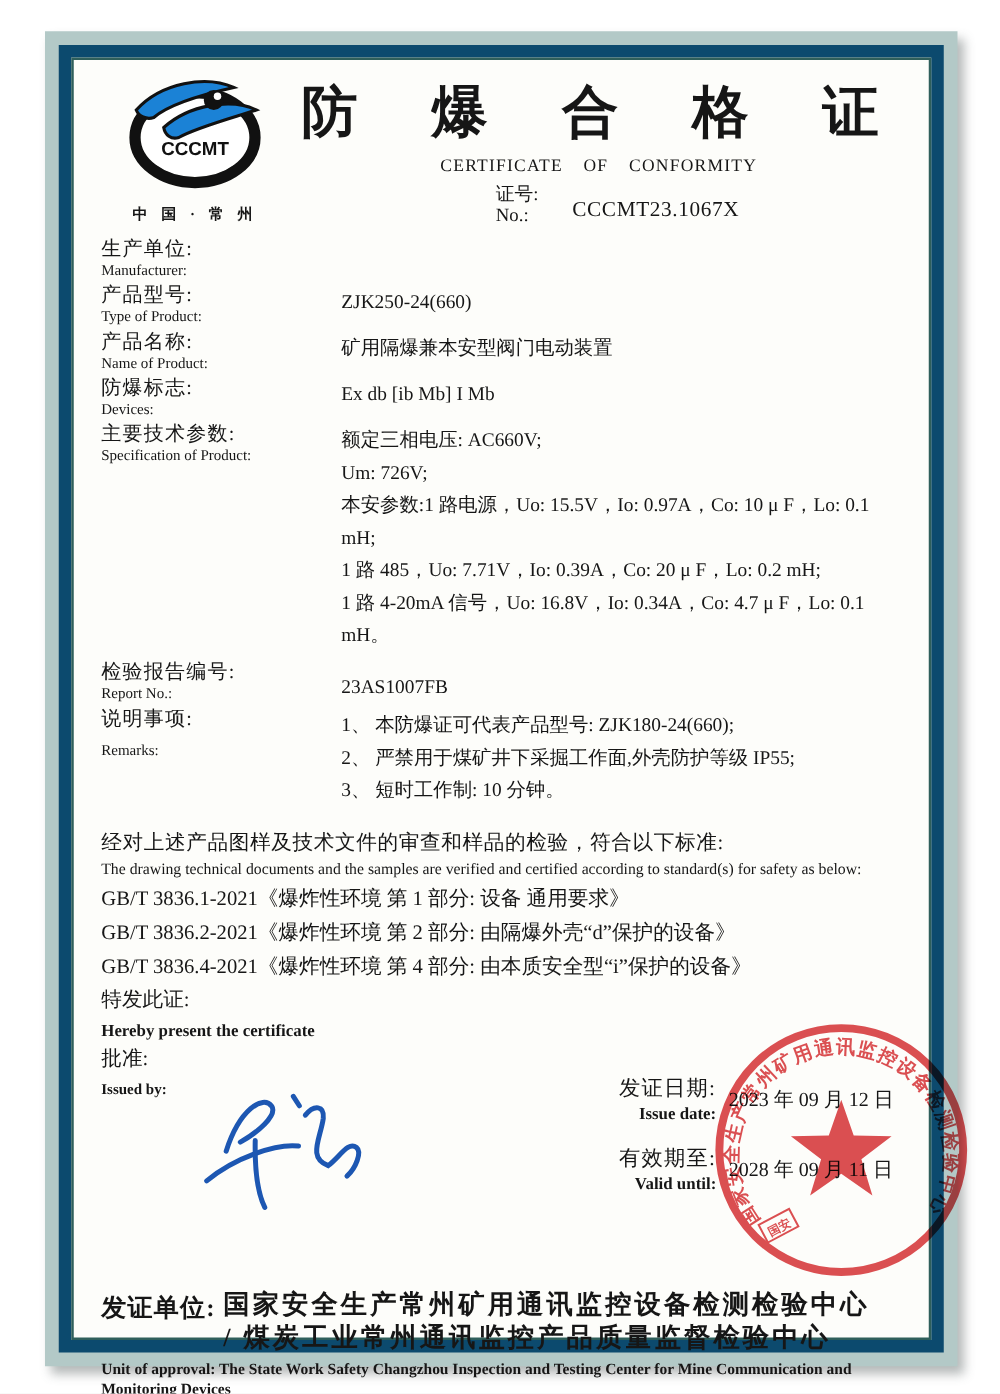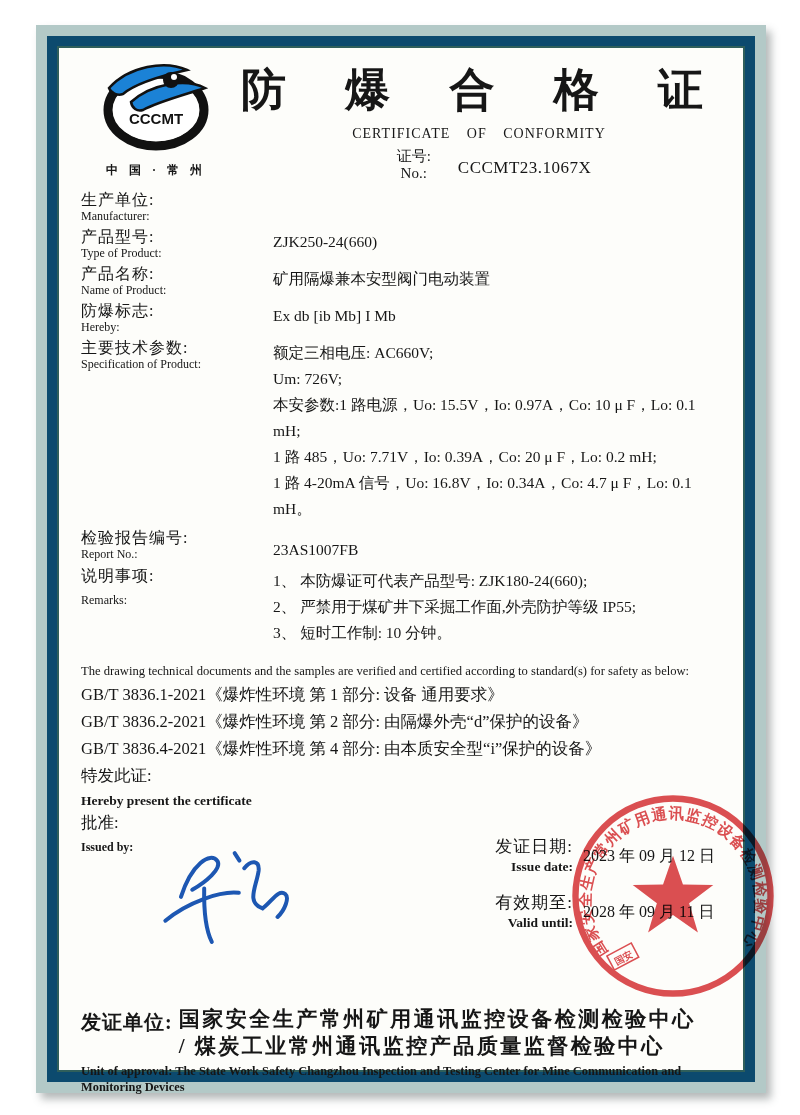--- a/index.html
+++ b/index.html
@@ -15,21 +15,21 @@
 
   
   .hdr{display:flex;align-items:flex-start;}
   .logo-box{width:150px;text-align:center;padding-top:4px;flex:none;}
   .logo-region{font-size:12px;letter-spacing:4px;font-weight:bold;margin-top:2px;}
   .title-box{flex:1;text-align:center;padding-top:6px;}
   .title-cn{font-size:45px;letter-spacing:24px;font-weight:bold;white-space:nowrap;
             margin-left:10px;}
   .title-en{font-size:14px;letter-spacing:1px;word-spacing:12px;margin-top:6px;}
   .certno-row{display:flex;justify-content:center;align-items:center;margin-top:6px;margin-left:30px;}
-  .certno-labels{text-align:center;margin-right:27px;}
+  .certno-labels{text-align:left;margin-right:27px;}
   .certno-labels div{line-height:17px;font-size:15px;}
   .certno-value{font-size:17px;letter-spacing:.5px;padding-top:6px;}
 
   
   .fields{margin-top:8px;}
   .frow{display:grid;grid-template-columns:192px 1fr;margin-bottom:3px;}
   .lcn{font-size:16px;line-height:19px;letter-spacing:1px;}
   .len{font-size:12px;line-height:15px;}
   .fvalue{font-size:15.5px;padding-top:2px;line-height:26px;}
   .fvalue.vcenter{padding-top:9px;}
@@ -121,21 +121,21 @@
               <div class="flabel">
                 <div class="lcn">产品名称:</div>
                 <div class="len">Name of Product:</div>
               </div>
               <div class="fvalue">矿用隔爆兼本安型阀门电动装置</div>
             </div>
 
             <div class="frow">
               <div class="flabel">
                 <div class="lcn">防爆标志:</div>
-                <div class="len">Hereby:</div>
+                <div class="len">Devices:</div>
               </div>
               <div class="fvalue">Ex db [ib Mb] I Mb</div>
             </div>
 
             <div class="frow">
               <div class="flabel">
                 <div class="lcn">主要技术参数:</div>
                 <div class="len">Specification of Product:</div>
               </div>
               <div class="fvalue">
@@ -162,20 +162,21 @@
               </div>
               <div class="fvalue">
                 <div>1、 本防爆证可代表产品型号: ZJK180-24(660);</div>
                 <div>2、 严禁用于煤矿井下采掘工作面,外壳防护等级 IP55;</div>
                 <div>3、 短时工作制: 10 分钟。</div>
               </div>
             </div>
           </div>
 
           <div class="standards">
+            <div class="std-intro-cn">经对上述产品图样及技术文件的审查和样品的检验，符合以下标准:</div>
             <div class="std-intro-en">The drawing technical documents and the samples are verified and certified according to standard(s) for safety as below:</div>
             <div class="std-item">GB/T 3836.1-2021《爆炸性环境 第 1 部分: 设备 通用要求》</div>
             <div class="std-item">GB/T 3836.2-2021《爆炸性环境 第 2 部分: 由隔爆外壳“d”保护的设备》</div>
             <div class="std-item">GB/T 3836.4-2021《爆炸性环境 第 4 部分: 由本质安全型“i”保护的设备》</div>
             <div class="std-issue-cn">特发此证:</div>
             <div class="std-issue-en">Hereby present the certificate</div>
           </div>
 
           <div class="grant">
             <div class="approve-cn">批准:</div>

